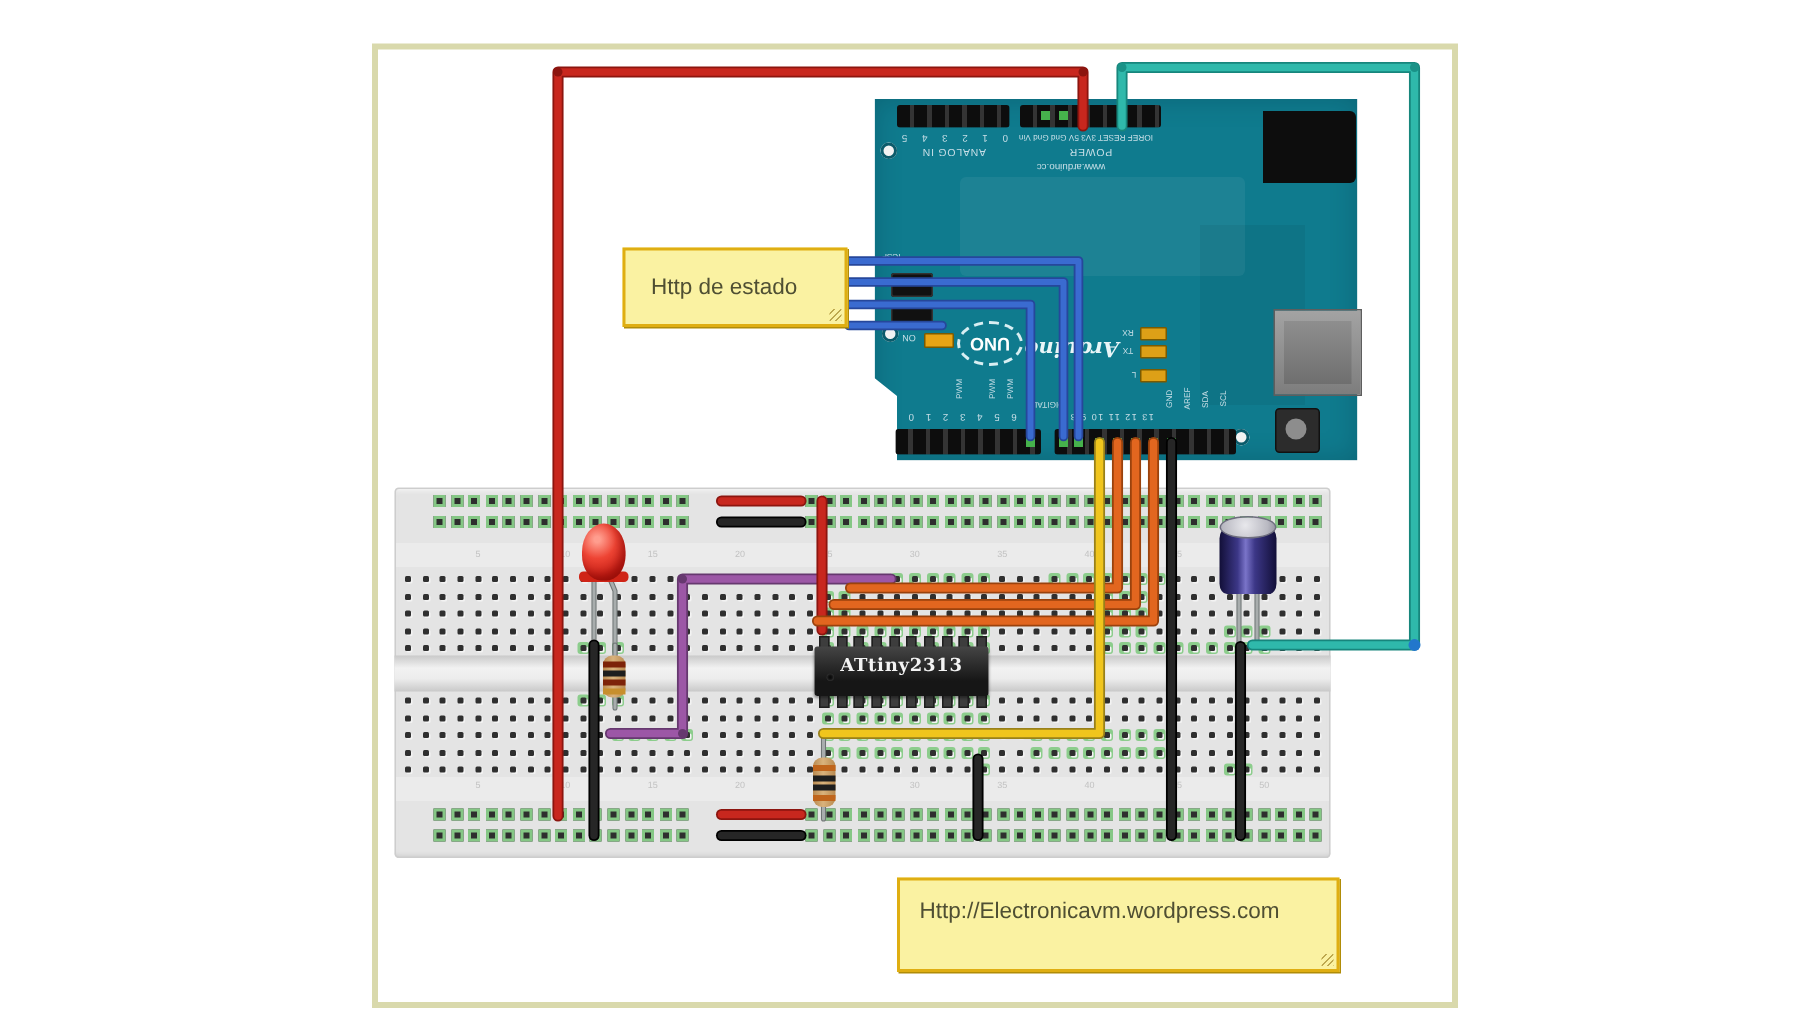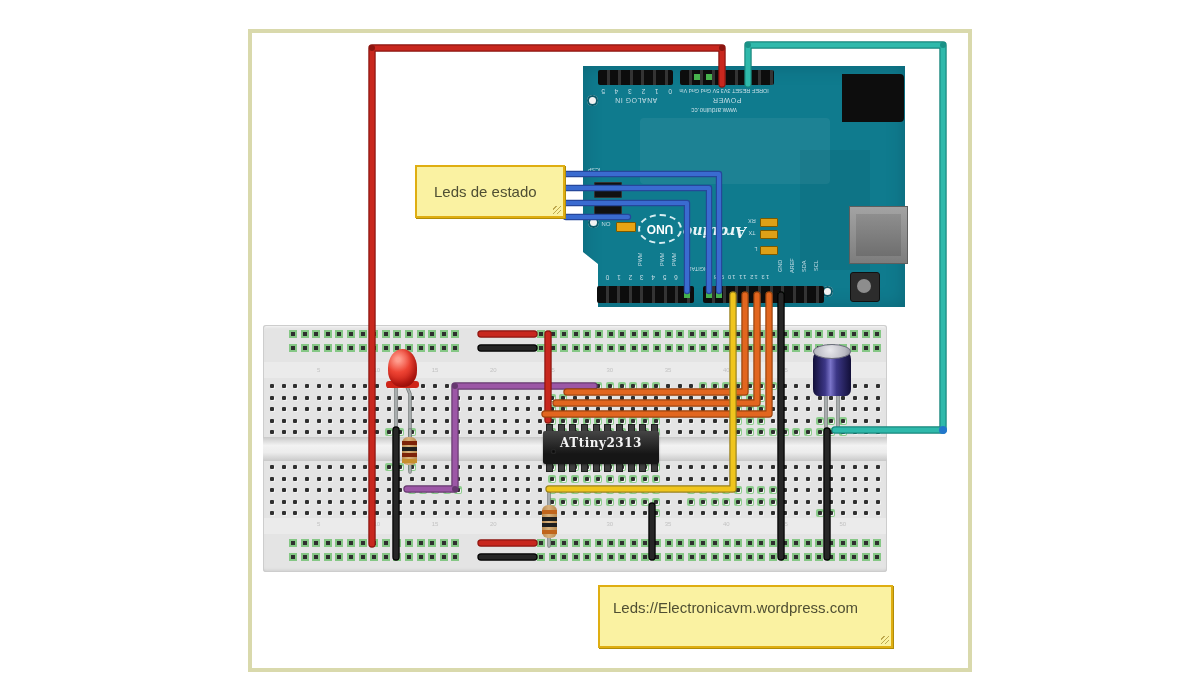--- a/index.html
+++ b/index.html
@@ -1087,20 +1087,20 @@
       <div class="ic-pin" style="left:639.2px;top:424px;"></div>
       <div class="ic-pin" style="left:639.2px;top:462px;"></div>
       <div class="ic-pin" style="left:650.85px;top:424px;"></div>
       <div class="ic-pin" style="left:650.85px;top:462px;"></div>
     </div>
   <div id="ic-body" class="abs"></div>
   <div class="abs" style="left:551px;top:449px;width:5px;height:5px;border-radius:50%;background:#0a0a0a;box-shadow:inset 0 0 2px #555;"></div>
   <div id="ic-label" class="abs">ATtiny2313</div>
 
   <div id="note-leds" class="abs note">
-    <span>Leds de estado</span>
+    <span>Http de estado</span>
     <div class="grip"></div>
   </div>
   <div id="note-credit" class="abs note">
-    <div>Leds://Electronicavm.wordpress.com</div>
+    <div>Http://Electronicavm.wordpress.com</div>
     <div class="grip"></div>
   </div>
 </div>
 
 </body></html>

